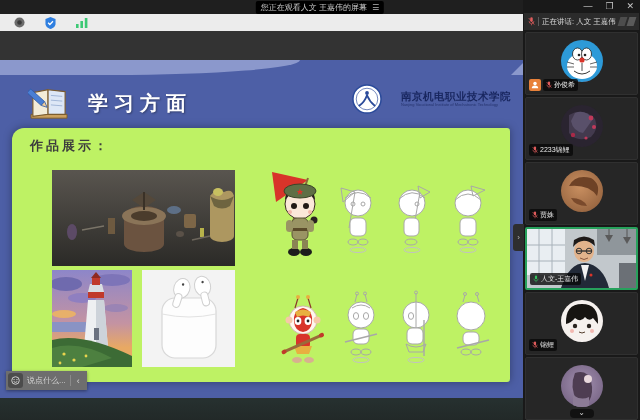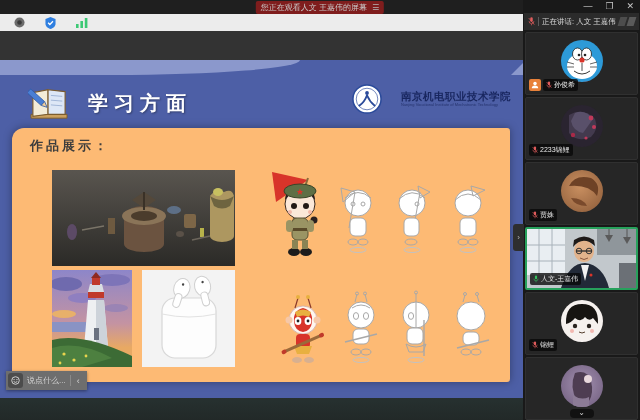--- a/index.html
+++ b/index.html
@@ -2,21 +2,21 @@
 <html><head>
 <meta charset="utf-8">
 <style>
   * { margin:0; padding:0; box-sizing:border-box; }
   html,body { width:640px; height:420px; overflow:hidden; }
   body { font-family:"Liberation Sans","DejaVu Sans",sans-serif; background:#1c1c1c; }
   .app { position:relative; width:640px; height:420px; background:#1f1f1f; overflow:hidden; }
 
   
   .watching-pill { position:absolute; left:320px; top:1px; transform:translateX(-50%);
-    height:13px; background:#7f1d1d; border-radius:2px; display:flex; align-items:center;
+    height:13px; background:#000000; border-radius:2px; display:flex; align-items:center;
     gap:5px; padding:0 5px; z-index:60; color:#c9c9c9; font-size:8px; white-space:nowrap; }
   .watching-pill .menu-glyph { color:#b5b5b5; font-size:8px; cursor:pointer; }
   .win-controls { position:absolute; right:6px; top:0; height:13px; display:flex; gap:13px;
     align-items:center; z-index:70; color:#c9c9c9; font-size:9px; }
   .win-controls span { cursor:pointer; line-height:1; }
 
   
   .main { position:absolute; left:0; top:0; width:523px; height:420px; }
   .topstrip { height:14px; background:#1f1f1f; }
   .chrome-bar { height:17px; background:#ececec; display:flex; align-items:center;
@@ -34,21 +34,21 @@
     display:flex; align-items:center; }
   .book-icon { margin-left:28px; }
   .slide-title { margin-left:18px; color:#ffffff; font-size:20px; font-weight:bold;
     letter-spacing:6px; text-shadow:1px 1px 2px rgba(0,0,0,.35); }
   .logo-group { position:absolute; right:12px; top:8px; display:flex; align-items:center; gap:19px; }
   .logo-texts { display:flex; flex-direction:column; line-height:1.15; }
   .logo-name { font-family:"Liberation Serif","DejaVu Serif",serif; font-weight:bold;
     font-size:10.5px; color:#18265f; letter-spacing:.5px; }
   .logo-sub { font-size:4px; color:#26346e; }
   .content-panel { position:absolute; left:12px; right:13px; top:68px; bottom:16px;
-    background:#fdba74; border-radius:12px 3px 3px 3px; box-shadow:0 0 8px rgba(0,0,0,.35); }
+    background:#bef264; border-radius:12px 3px 3px 3px; box-shadow:0 0 8px rgba(0,0,0,.35); }
   .section-heading { position:absolute; left:18px; top:9px; font-size:13px; font-weight:bold;
     color:#3d3d3d; letter-spacing:3px; }
   .img-3d { position:absolute; left:40px; top:42px; width:183px; height:96px; }
   .img-lighthouse { position:absolute; left:40px; top:142px; width:80px; height:97px; }
   .img-airpods { position:absolute; left:130px; top:142px; width:93px; height:97px; }
   .char-row1 { position:absolute; left:256px; top:34px; width:248px; height:98px;
     display:flex; align-items:flex-end; gap:9px; }
   .char-row2 { position:absolute; left:266px; top:148px; width:238px; height:88px;
     display:flex; align-items:flex-end; gap:11px; }
 

